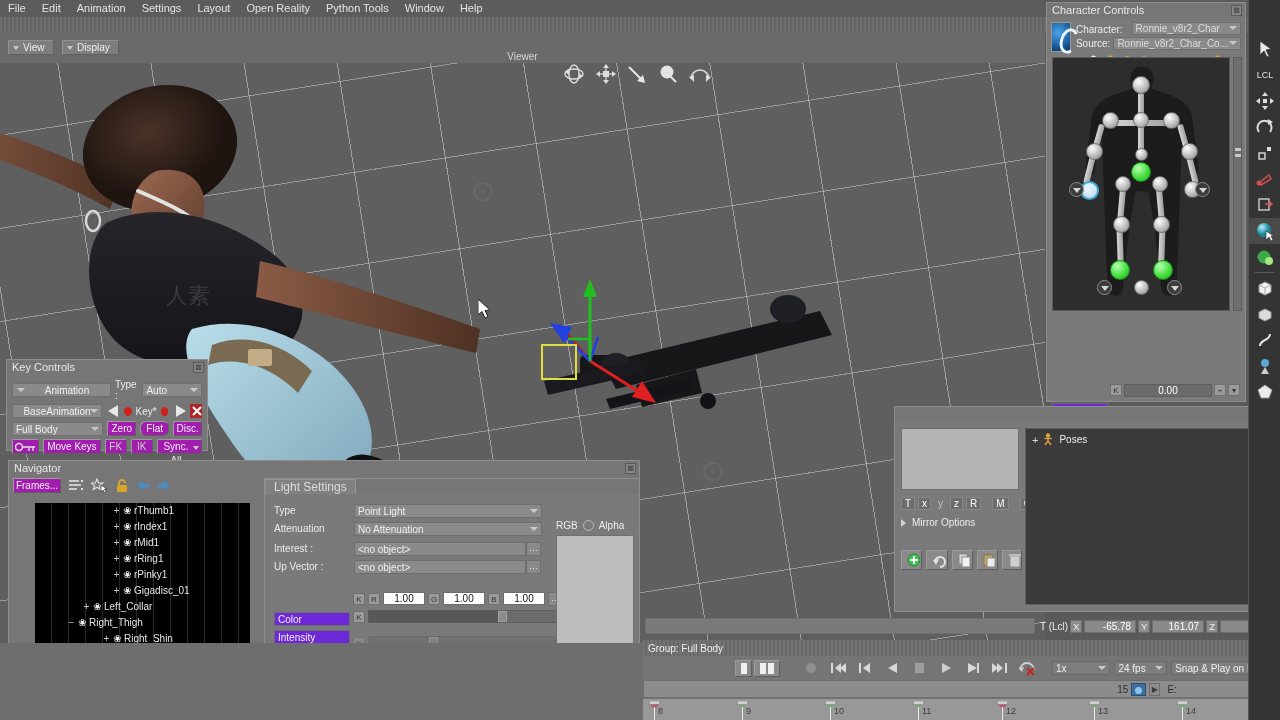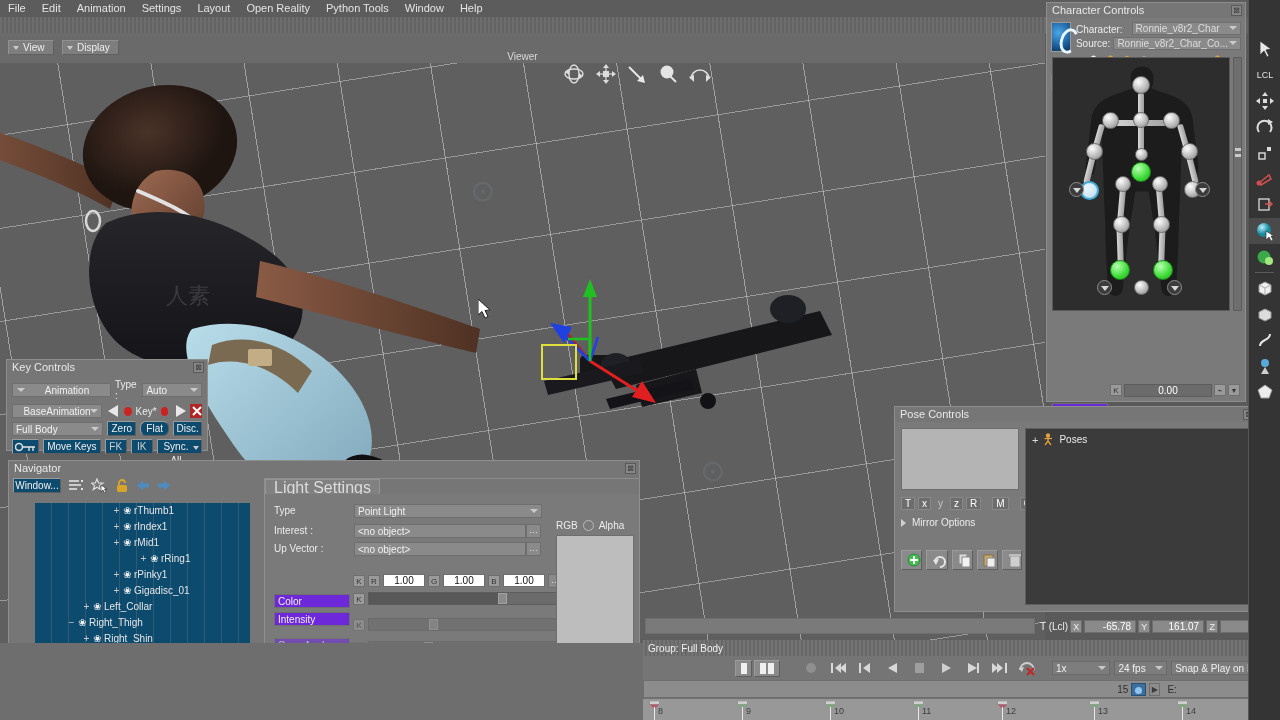--- a/index.html
+++ b/index.html
@@ -26,21 +26,21 @@
   .fld {
     background:#8a8a8a; border:1px solid #6e6e6e; height:14px;
     line-height:13px; padding:0 3px; font-size:10px; color:#f0f0f0;
     position:relative; overflow:hidden; white-space:nowrap;
   }
   .fld.dark { background:#6d28d9;margin-top:40px; }
   .caret { position:absolute; right:3px; top:4px;
     border-left:4px solid transparent; border-right:4px solid transparent;
     border-top:4px solid #c9c9c9; }
   .btn {
-    background:#0c4a6e; border:1px solid #9b9b9b; border-right-color:#5e5e5e;
+    background:#a21caf; border:1px solid #9b9b9b; border-right-color:#5e5e5e;
     border-bottom-color:#5e5e5e; height:15px; line-height:14px;
     text-align:center; font-size:10px; color:#efefef; cursor:default;
   }
   .lbl { font-size:10px; color:#ececec; }
 
   
   #menubar { position:absolute; left:0; top:0; width:1280px; height:17px;
     background:#5c5c5c; display:flex; align-items:center; }
   #menubar .mi { padding:0 8px; font-size:11px; color:#e4e4e4; line-height:17px; }
 
@@ -84,36 +84,36 @@
   
   #keyctl { left:6px; top:359px; width:202px; height:92px; }
   #keyctl .body { padding:4px 5px; }
   #keyctl .row { display:flex; align-items:center; margin-bottom:3px; gap:4px; }
 
   
   #nav { left:8px; top:460px; width:632px; height:260px; }
   #nav .ftbar { height:19px; background:#767676; display:flex; align-items:center;
     padding-left:4px; gap:7px; }
   #nav .tree { position:absolute; left:26px; top:42px; width:215px; bottom:16px;
-    background:#0c4a6e; overflow:hidden; }
+    background:#000000; overflow:hidden; }
   .tnode { height:16px; line-height:16px; font-size:10px; color:#e6e6e6;
     white-space:nowrap; position:relative; padding-left:2px; }
   .tnode .plus { display:inline-block; width:9px; color:#c9c9c9; font-size:10px;
     text-align:center; }
   .tnode .tico { display:inline-block; width:13px; text-align:center; }
   .lineguides { position:absolute; left:0; top:0; bottom:0; width:100%;
     background-image:repeating-linear-gradient(90deg,transparent 0 16px,rgba(120,120,120,.35) 16px 17px);
     pointer-events:none; }
 
   
   #light { left:264px; top:478px; width:376px; height:242px; background:#767676;
     border:1px solid #8e8e8e; position:absolute; }
   #light .tabrow { height:15px; background:#767676; }
   #light .tab { display:inline-block; height:15px; line-height:15px; padding:0 8px;
-    background:#818181; border:1px solid #949494; border-bottom:none; font-size:16px; }
+    background:#818181; border:1px solid #949494; border-bottom:none; font-size:12px; }
   #light .body { position:absolute; left:0; right:0; top:15px; bottom:0;
     background:#7a7a7a; padding:8px 5px 0 9px; }
   .lrow { display:flex; align-items:center; height:17px; margin-bottom:1px; }
   .lrow .lname { width:80px; font-size:10px; color:#ececec; }
   .kbox { width:12px; height:12px; background:#9a9a9a; border:1px solid #6f6f6f;
     font-size:8px; line-height:11px; text-align:center; color:#333; }
   .dots { width:15px; height:14px; background:#8a8a8a; border:1px solid #6e6e6e;
     font-size:9px; line-height:11px; text-align:center; color:#e8e8e8; }
   .numbox { background:#ffffff; border:1px solid #6e6e6e; height:13px; line-height:12px;
     text-align:center; font-size:10px; color:#111; width:42px; }
@@ -434,21 +434,21 @@
     </div>
   </div>
 </div>
 
 <div class="panel" id="nav">
   <div class="panel-title">
     <span>Navigator</span>
     <span class="panel-close">⊠</span>
   </div>
   <div class="ftbar">
-    <div class="btn" style="width:48px;">Window...</div>
+    <div class="btn" style="width:48px;">Frames...</div>
     <svg width="16" height="13">
       <g stroke="#e2e2e2" stroke-width="1.6">
         <line x1="1" y1="2" x2="11" y2="2"></line>
           <line x1="1" y1="6" x2="13" y2="6"></line>
           <line x1="1" y1="10" x2="9" y2="10"></line>
       </g>
       <g fill="#e2e2e2">
           <rect x="13" y="1" width="2" height="2"></rect>
           <rect x="13" y="9" width="2" height="2"></rect>
         </g>
@@ -467,26 +467,26 @@
     <svg width="14" height="13">
       <polygon points="13,6.5 7,1.5 7,4.5 1,4.5 1,8.5 7,8.5 7,11.5" fill="#4d8cc0"></polygon>
     </svg>
   </div>
   <div class="tree">
     <div class="lineguides"></div>
     <div id="tree-rows">
         <div class="tnode" style="padding-left: 77px;"><span class="plus">+</span><span class="tico" style="color:#f0f0f0;">❀</span><span>rThumb1</span></div>
         <div class="tnode" style="padding-left: 77px;"><span class="plus">+</span><span class="tico" style="color:#f0f0f0;">❀</span><span>rIndex1</span></div>
         <div class="tnode" style="padding-left: 77px;"><span class="plus">+</span><span class="tico" style="color:#f0f0f0;">❀</span><span>rMid1</span></div>
-        <div class="tnode" style="padding-left: 104px;"><span class="plus">+</span><span class="tico" style="color:#f0f0f0;">❀</span><span>rRing1</span></div>
+        <div class="tnode" style="padding-left: 77px;"><span class="plus">+</span><span class="tico" style="color:#f0f0f0;">❀</span><span>rRing1</span></div>
         <div class="tnode" style="padding-left: 77px;"><span class="plus">+</span><span class="tico" style="color:#f0f0f0;">❀</span><span>rPinky1</span></div>
         <div class="tnode" style="padding-left: 77px;"><span class="plus">+</span><span class="tico" style="color:#f0f0f0;">❀</span><span>Gigadisc_01</span></div>
         <div class="tnode" style="padding-left: 47px;"><span class="plus">+</span><span class="tico" style="color:#f0f0f0;">❀</span><span>Left_Collar</span></div>
         <div class="tnode" style="padding-left: 32px;"><span class="plus">−</span><span class="tico" style="color:#f0f0f0;">❀</span><span>Right_Thigh</span></div>
-        <div class="tnode" style="padding-left: 47px;"><span class="plus">+</span><span class="tico" style="color:#f0f0f0;">❀</span><span>Right_Shin</span></div>
+        <div class="tnode" style="padding-left: 47px; margin-left: 20px;"><span class="plus">+</span><span class="tico" style="color:#f0f0f0;">❀</span><span>Right_Shin</span></div>
         <div class="tnode" style="padding-left: 47px;"><span class="plus">−</span><span class="tico" style="color:#f0f0f0;">❀</span><span>Gun_Joint</span></div>
         <div class="tnode" style="padding-left: 62px;"><span class="plus">+</span><span class="tico" style="color:#f0f0f0;">❀</span><span>Gun_Geo</span></div>
         <div class="tnode" style="padding-left: 32px;"><span class="plus">+</span><span class="tico" style="color:#f0f0f0;">❀</span><span>Left_Thigh</span></div>
         <div class="tnode" style="padding-left: 17px;"><span class="plus">+</span><span class="tico" style="color:#f0f0f0;">❀</span><span>Ronnie_v8_Geo</span></div>
         <div class="tnode" style="padding-left: 17px;"><span class="plus">+</span><span class="tico" style="color:#e07a7a;">⚘</span><span>Ronnie_v8r2_Char</span></div>
       </div>
   </div>
   <div style="position:absolute;right:1px;top:42px;bottom:2px;width:11px;background:#6e6e6e;border:1px solid #5c5c5c;">
     <div style="position:absolute;left:0;right:0;top:0;height:12px;background:#9a9a9a;"></div>
     <div style="position:absolute;left:0;right:0;top:80px;height:22px;background:#8d8d8d;"></div>
@@ -495,20 +495,27 @@
 
 <div id="light">
   <div class="tabrow">
     <span class="tab">Light Settings</span>
   </div>
   <div class="body">
     <div class="lrow">
       <span class="lname">Type</span>
       <div class="fld" style="width:188px;">
         <span>Point Light</span>
+        <span class="caret"></span>
+      </div>
+    </div>
+    <div class="lrow">
+      <span class="lname">Attenuation</span>
+      <div class="fld" style="width:188px;">
+        <span>No Attenuation</span>
         <span class="caret"></span>
       </div>
     </div>
     <div class="lrow" style="margin-top:3px;">
       <span class="lname">Interest :</span>
       <div class="fld" style="width:172px;">
         <span>&lt;no object&gt;</span>
       </div>
       <div class="dots">…</div>
     </div>
@@ -771,24 +778,20 @@
     <div class="kbox">K</div>
     <div class="slider" style="flex:1;">
       <span style="position:absolute;left:50%;transform:translateX(-50%);top:0;font-size:10px;color:#fff;">0.00</span>
     </div>
     <div class="kbox">⌁</div>
     <div class="kbox">▾</div>
   </div>
 </div>
 
 <div class="panel" id="pose">
-  <div class="panel-title">
-    <span>Pose Controls</span>
-    <span class="panel-close">⊠</span>
-  </div>
   <div class="body">
     <div class="left">
       <div class="bigbox"></div>
       <div class="trow">
         <span class="tb">T</span>
         <span class="tb">x</span>
         <span class="tb dim">y</span>
         <span class="tb">z</span>
         <span class="tb">R</span>
         <span class="tb" style="margin-left:8px;">M</span>

